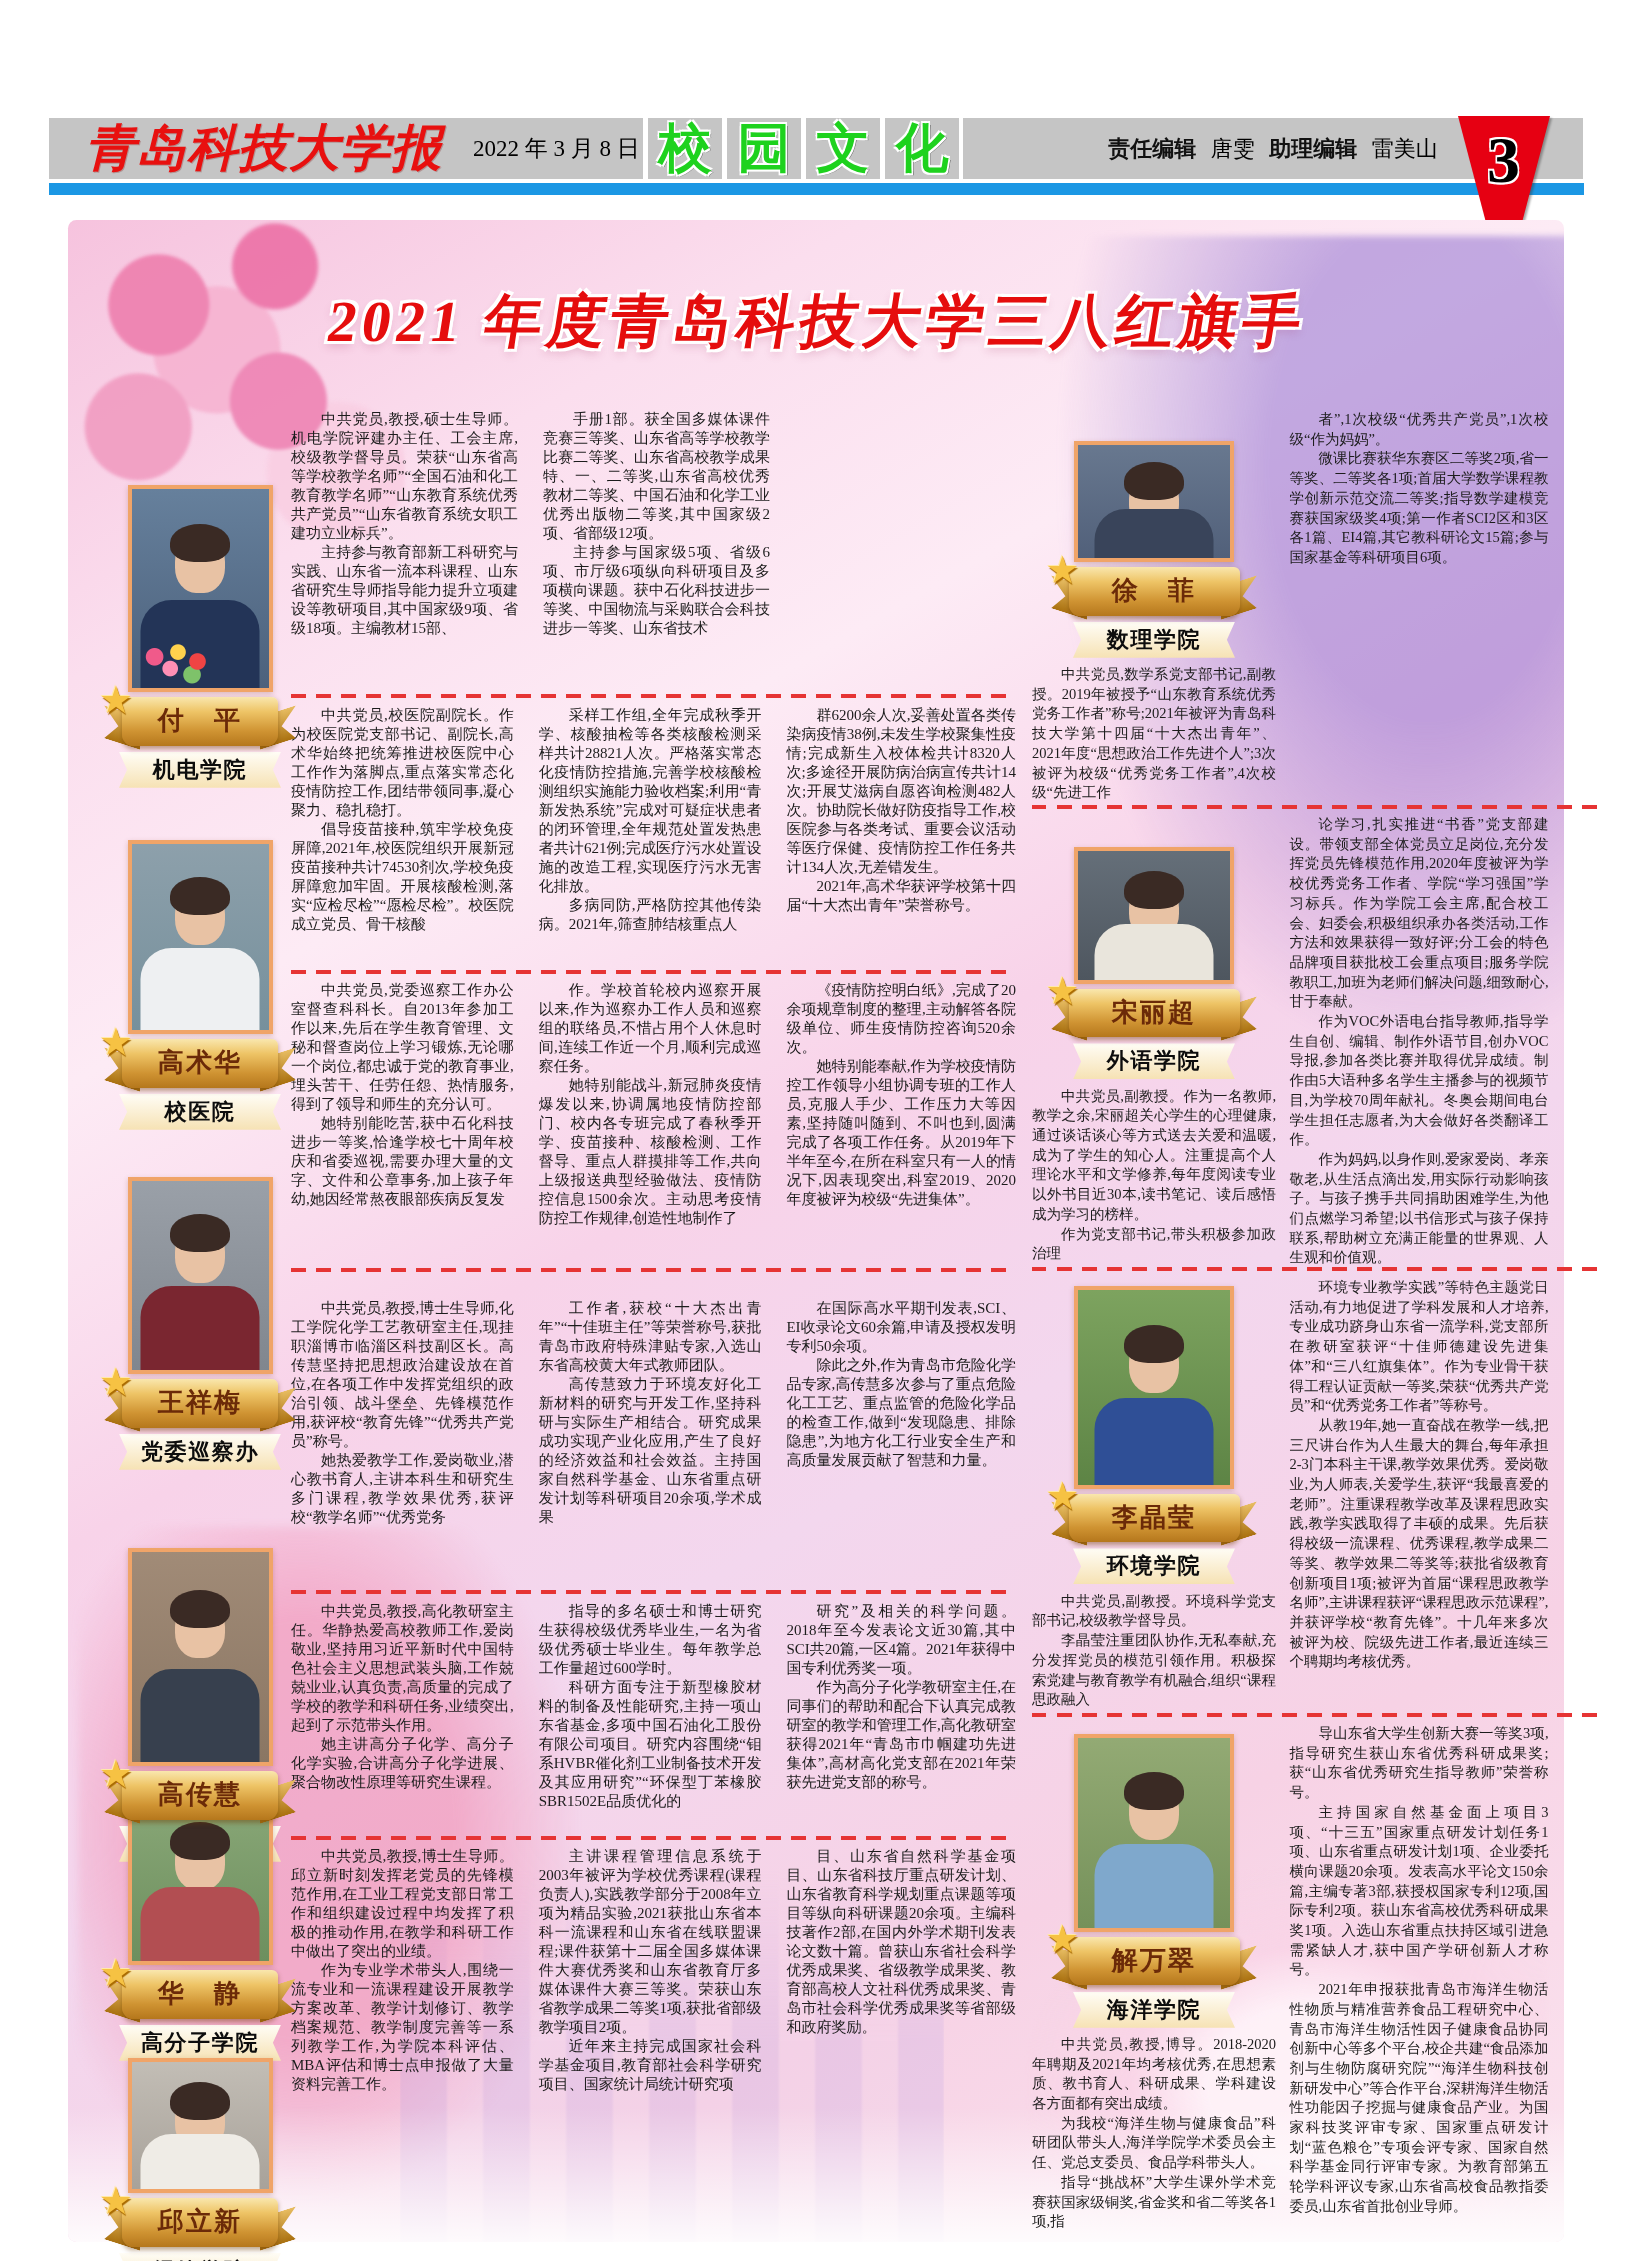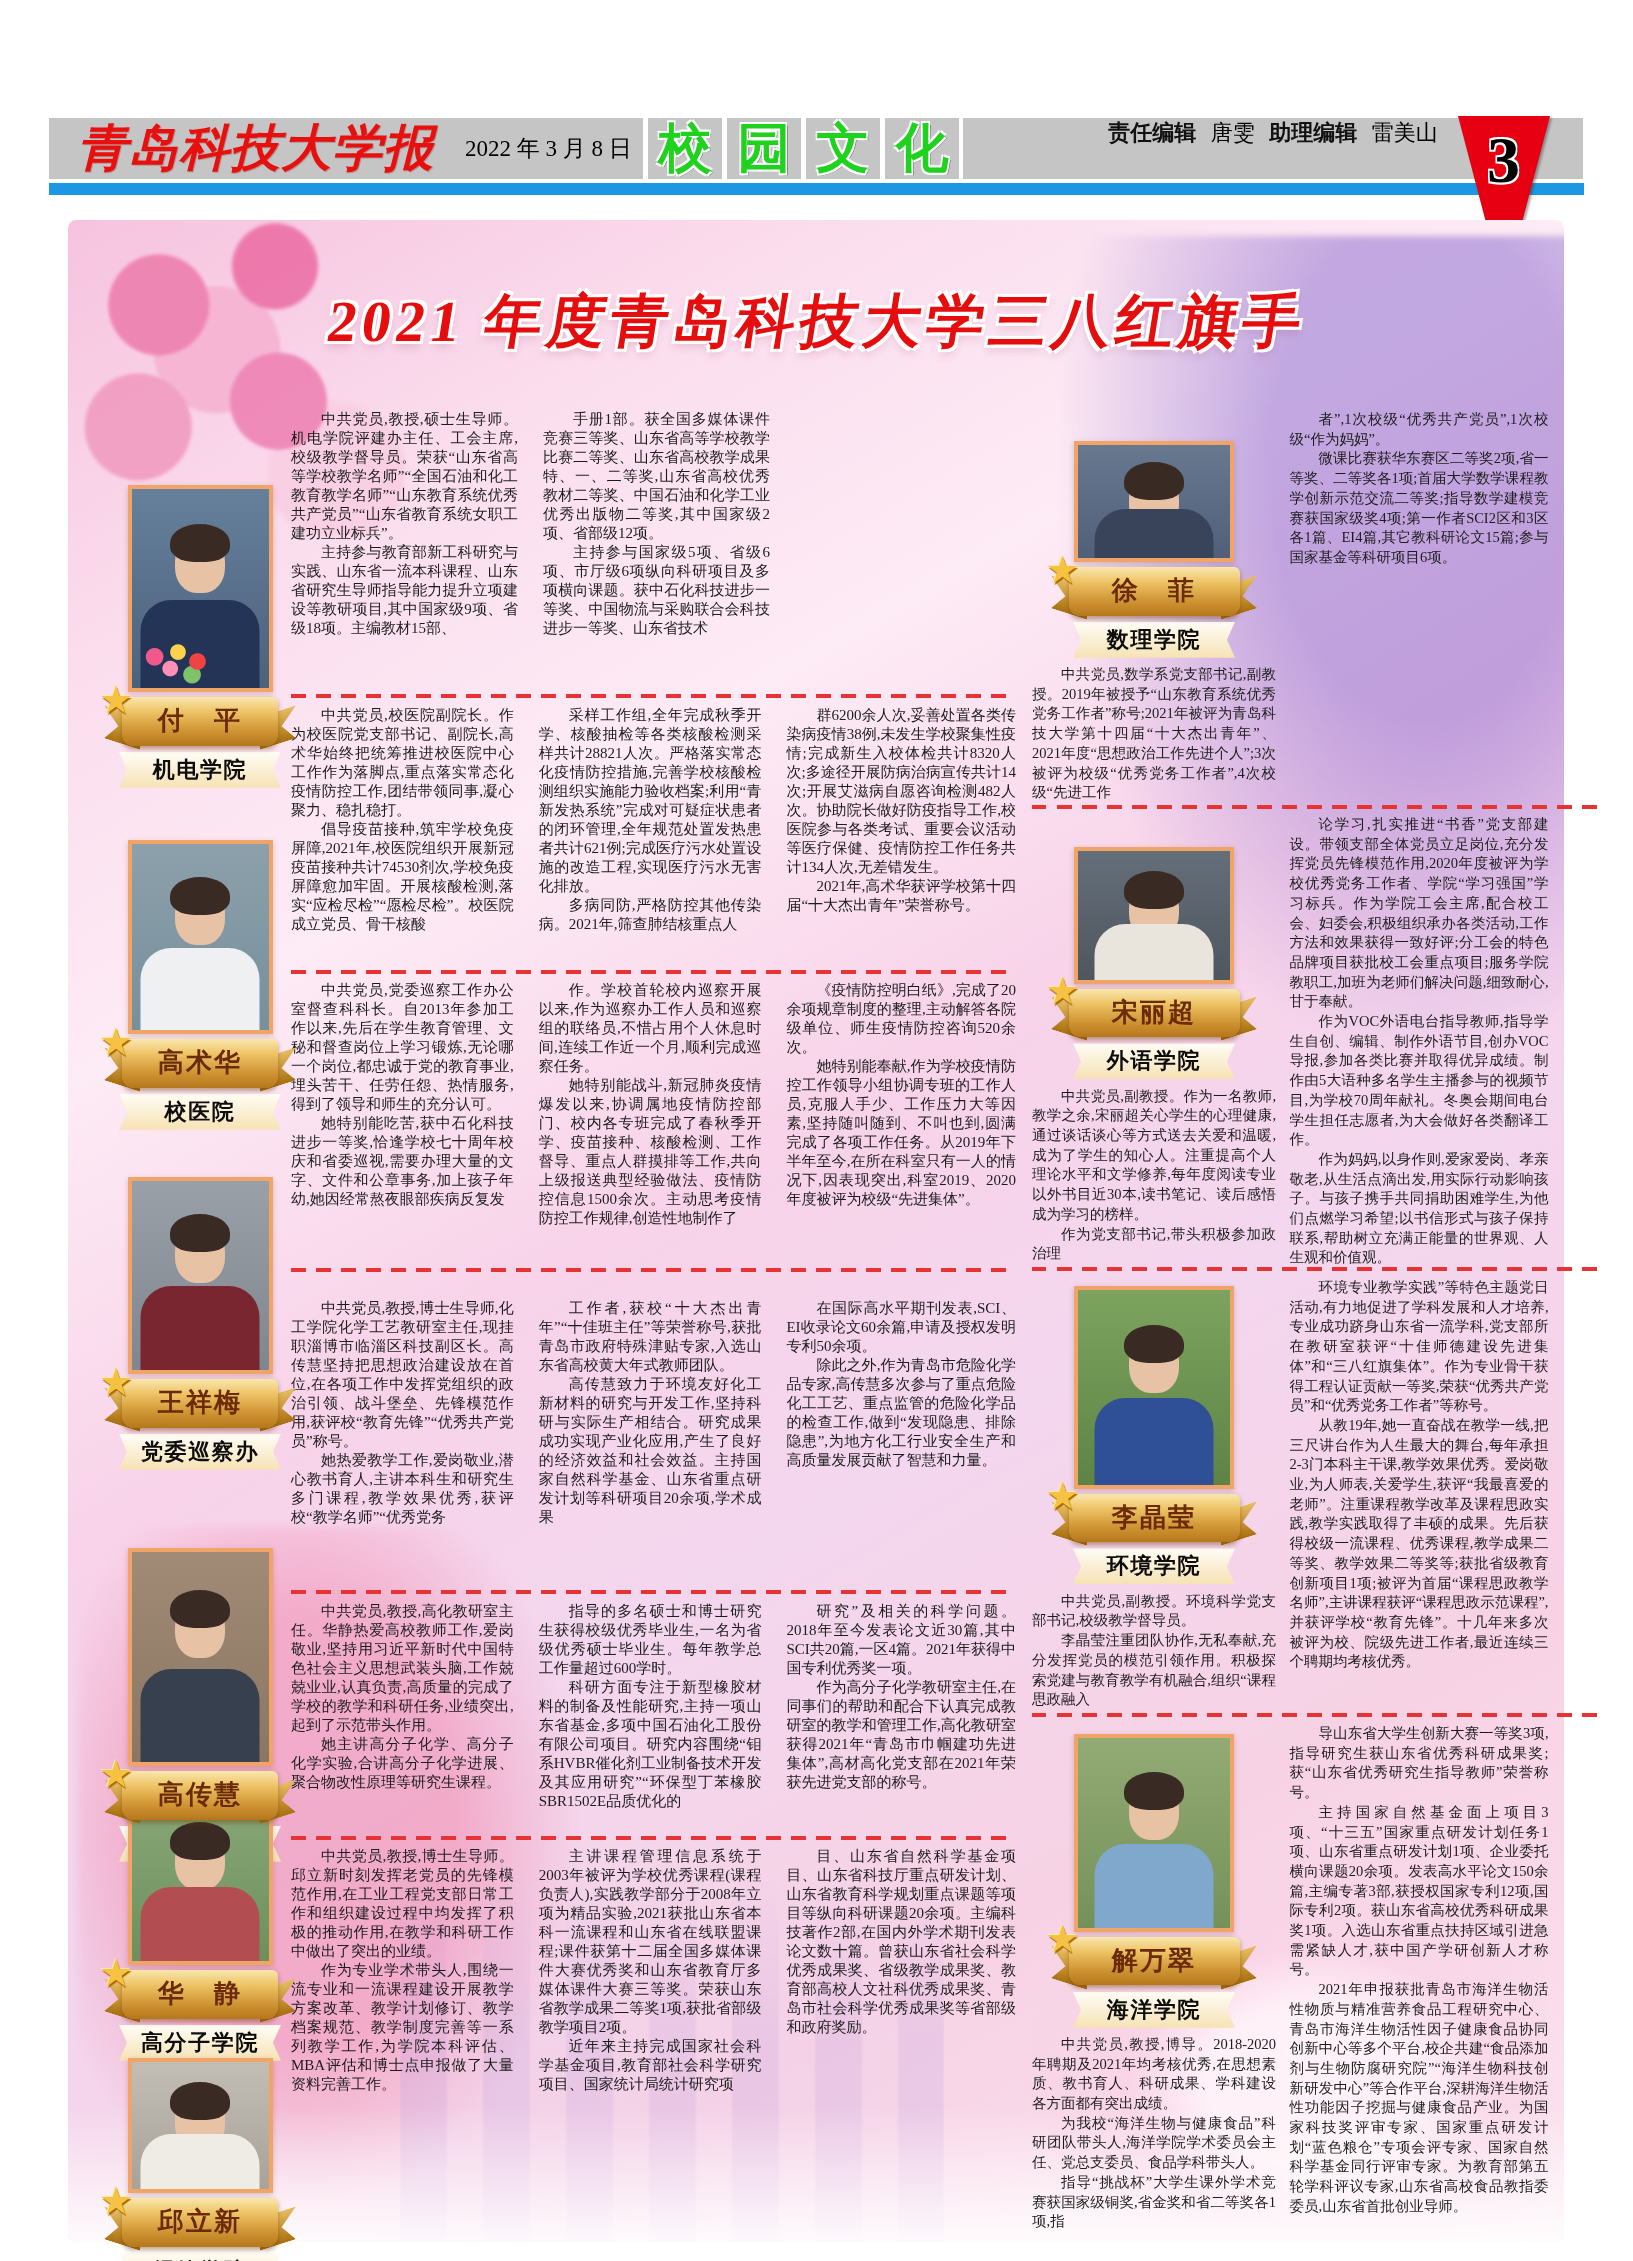--- a/index.html
+++ b/index.html
@@ -7,27 +7,27 @@
     width:1633px;height:2261px;position:relative;background:#ffffff;
     font-family:"Liberation Serif","DejaVu Serif",serif;color:#161616;
     overflow:hidden;
   }
   [data-interactable]{box-sizing:border-box;}
 
   
   .band{position:absolute;background:#c5c5c5;height:61px;top:118px;}
   .masthead-box{left:49px;width:594px;display:flex;align-items:center;}
   .masthead{font-size:50px;font-weight:bold;font-style:italic;color:#e8100f;
-    margin-left:28px;letter-spacing:1px;white-space:nowrap;
+    margin-left:36px;letter-spacing:1px;white-space:nowrap;
     text-shadow:1px 1px 0 rgba(120,0,0,.25);}
   .date{font-size:23px;color:#000;margin-left:31px;white-space:nowrap;}
   .tile{width:74px;display:flex;align-items:center;justify-content:center;}
   .tile span{font-size:53px;font-weight:bold;color:#1ed21e;
     text-shadow:-1.6px -1.6px 0 #fff,1.6px -1.6px 0 #fff,-1.6px 1.6px 0 #fff,1.6px 1.6px 0 #fff,2.1px 2.1px 0 #555;}
-  .editors-box{left:963px;width:620px;display:flex;align-items:flex-start;justify-content:center;gap:14.5px;}
+  .editors-box{left:963px;width:620px;display:flex;align-items:center;justify-content:center;gap:14.5px;}
   .ed-role{font-size:22px;font-weight:bold;color:#111;}
   .ed-name{font-size:22px;color:#000000;}
   .bluebar{position:absolute;left:49px;top:183px;width:1535px;height:12.4px;background:#1b97e4;}
   .pagenum-tri{position:absolute;left:1458px;top:116px;width:0;height:0;
     border-left:46px solid transparent;border-right:46px solid transparent;
     border-top:175px solid #e60012;filter:drop-shadow(2.1px 2.1px 1px rgba(60,60,60,.45));}
   .pagenum{position:absolute;left:1458px;top:122px;width:91px;text-align:center;
     font-size:66px;font-weight:bold;color:#000;
     text-shadow:-1.6px -1.6px 0 #fff,1.6px -1.6px 0 #fff,-1.6px 1.6px 0 #fff,1.6px 1.6px 0 #fff;}
 

